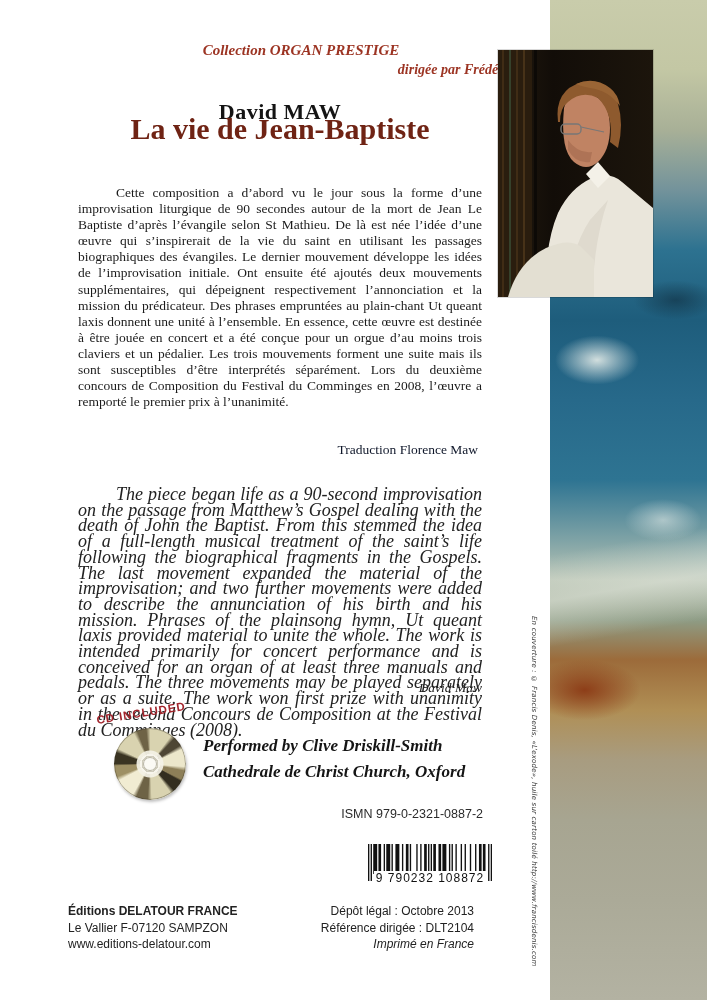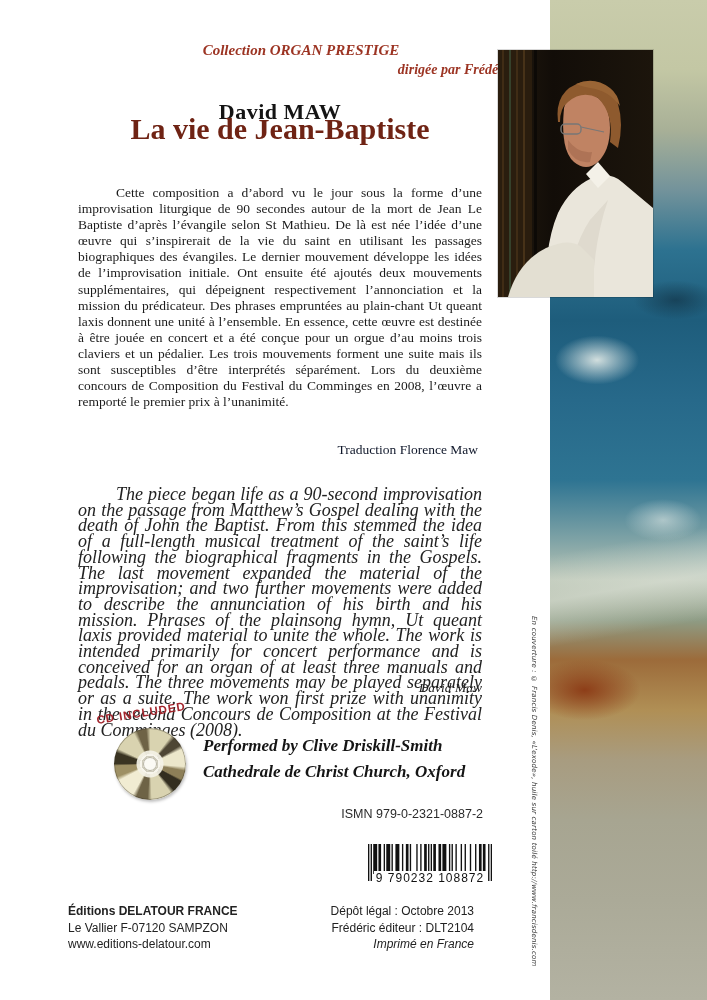--- a/index.html
+++ b/index.html
@@ -174,17 +174,17 @@
     <div class="barcode-num"><span>9 790232 108872</span></div>
   </div>
 
   <div class="publisher">
     <div class="pname">Éditions DELATOUR FRANCE</div>
     <div>Le Vallier F-07120 SAMPZON</div>
     <div>www.editions-delatour.com</div>
   </div>
   <div class="legal">
     <div>Dépôt légal : Octobre 2013</div>
-    <div>Frédéric éditeur : DLT2104</div>
+    <div>Référence dirigée : DLT2104</div>
     <div class="printed">Imprimé en France</div>
   </div>
 
 </div>
 
 </body></html>

